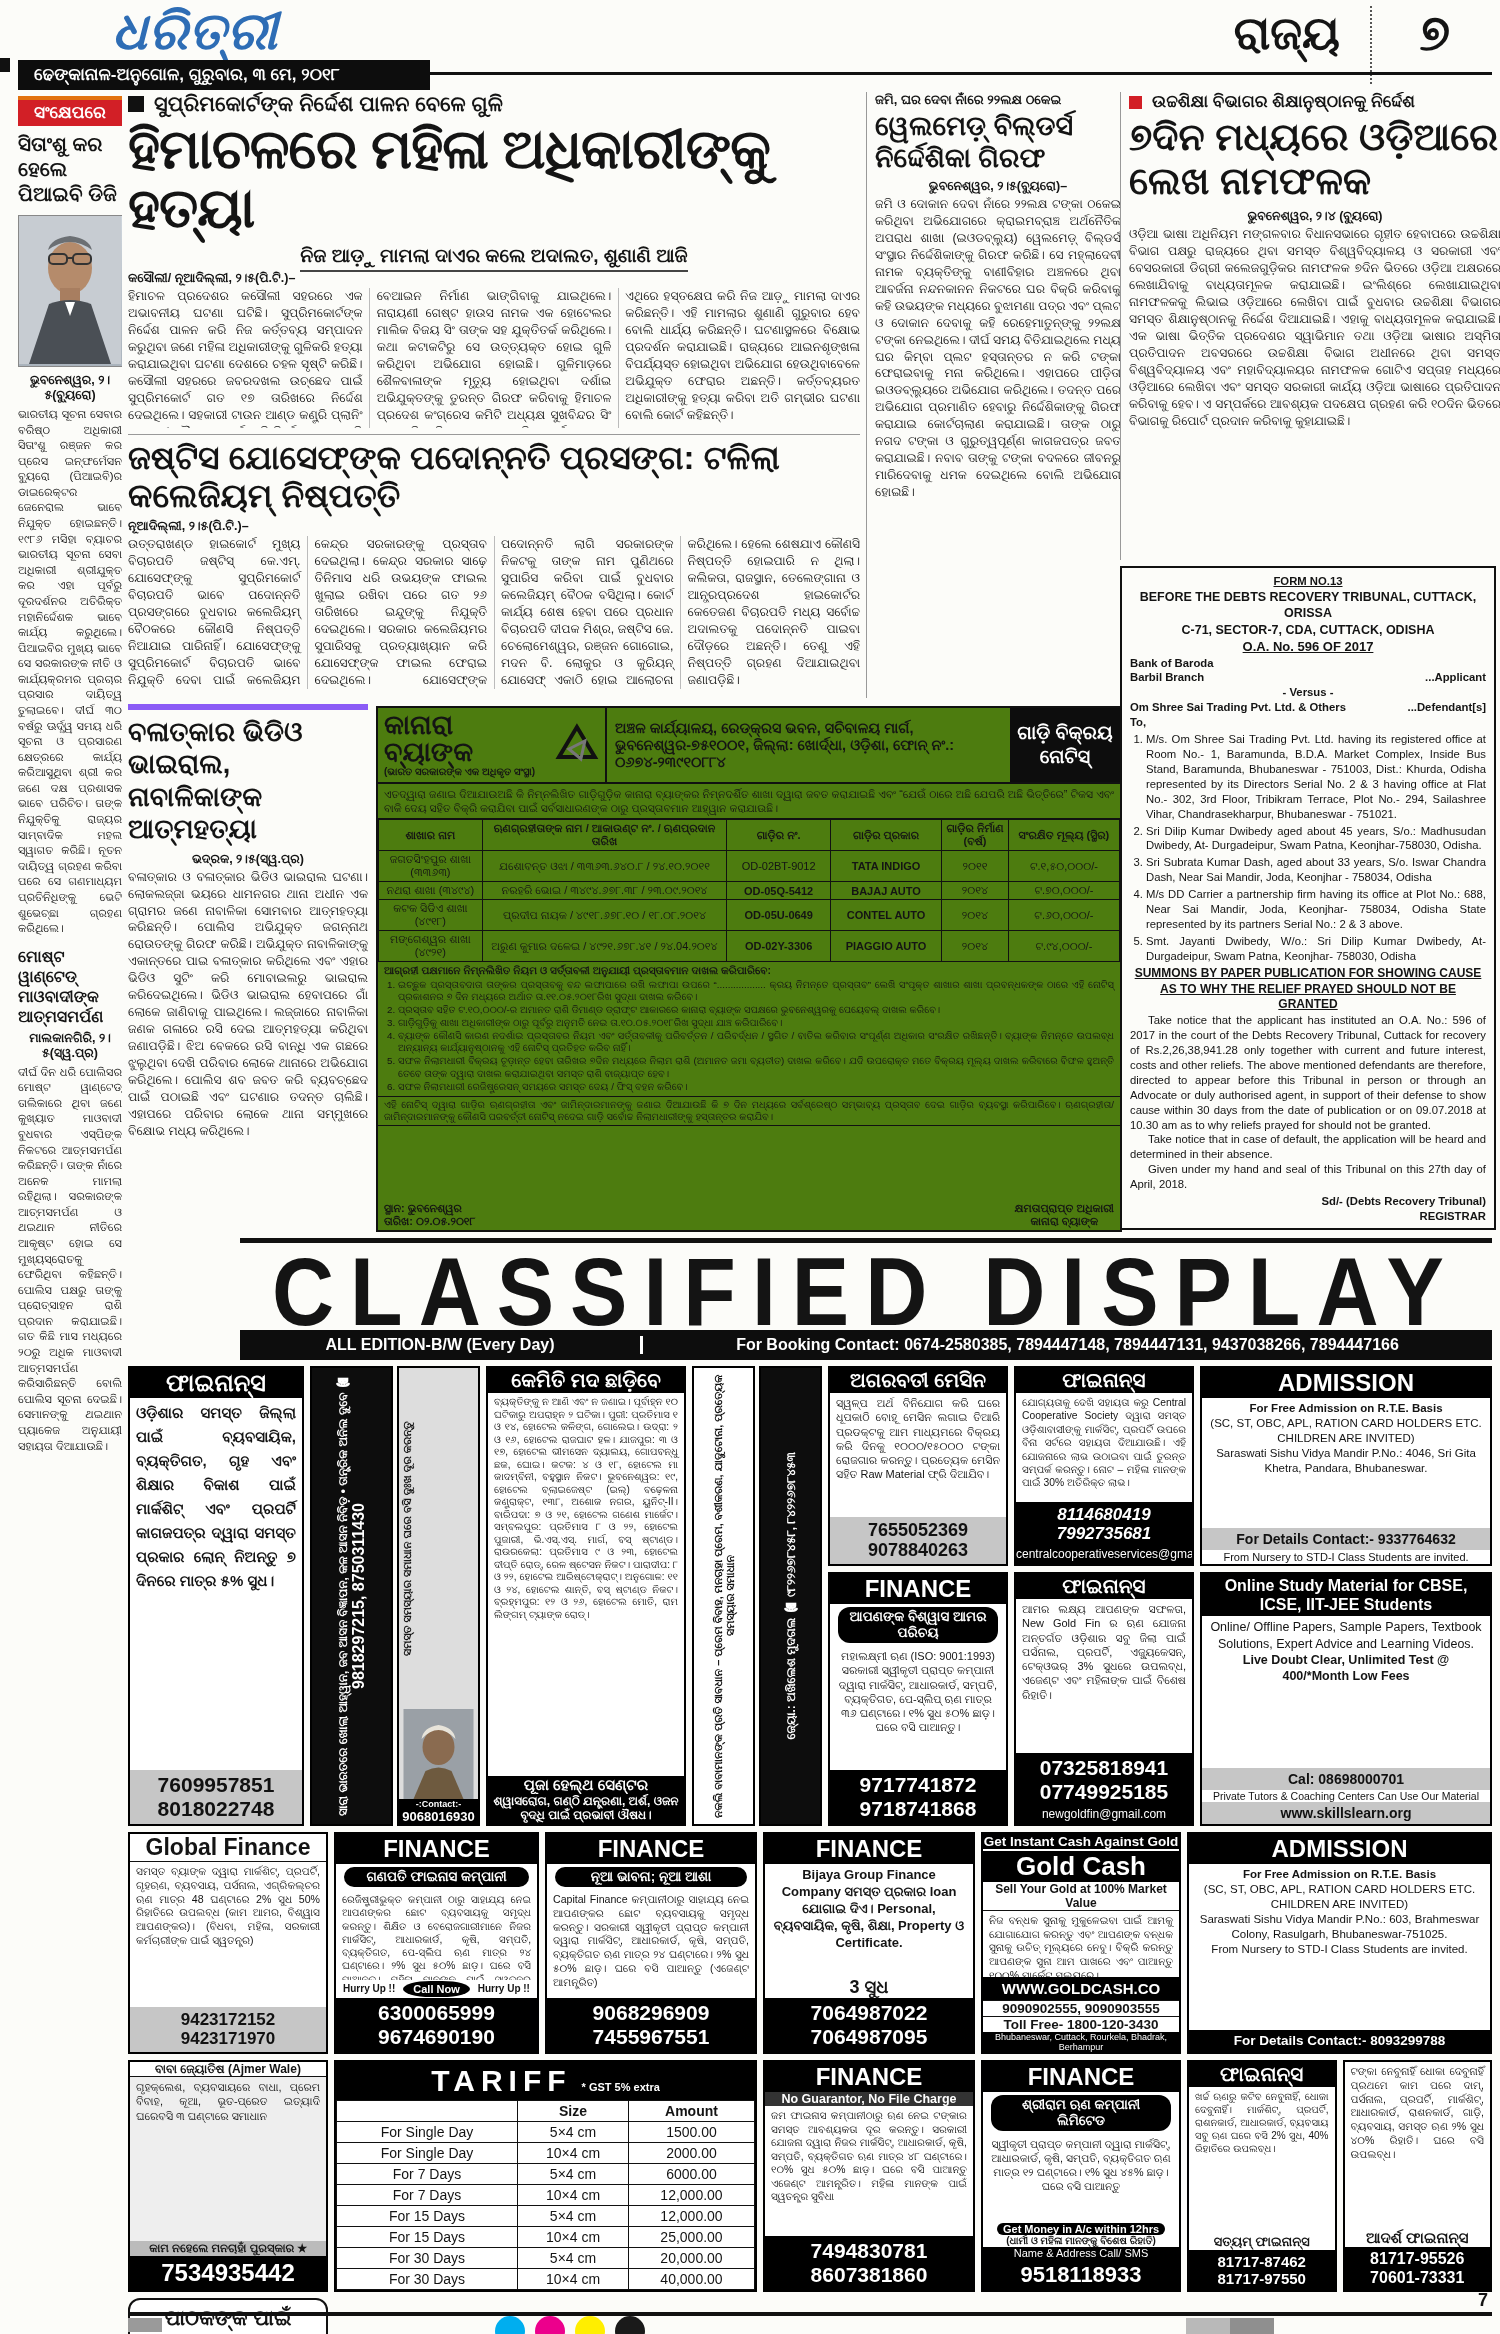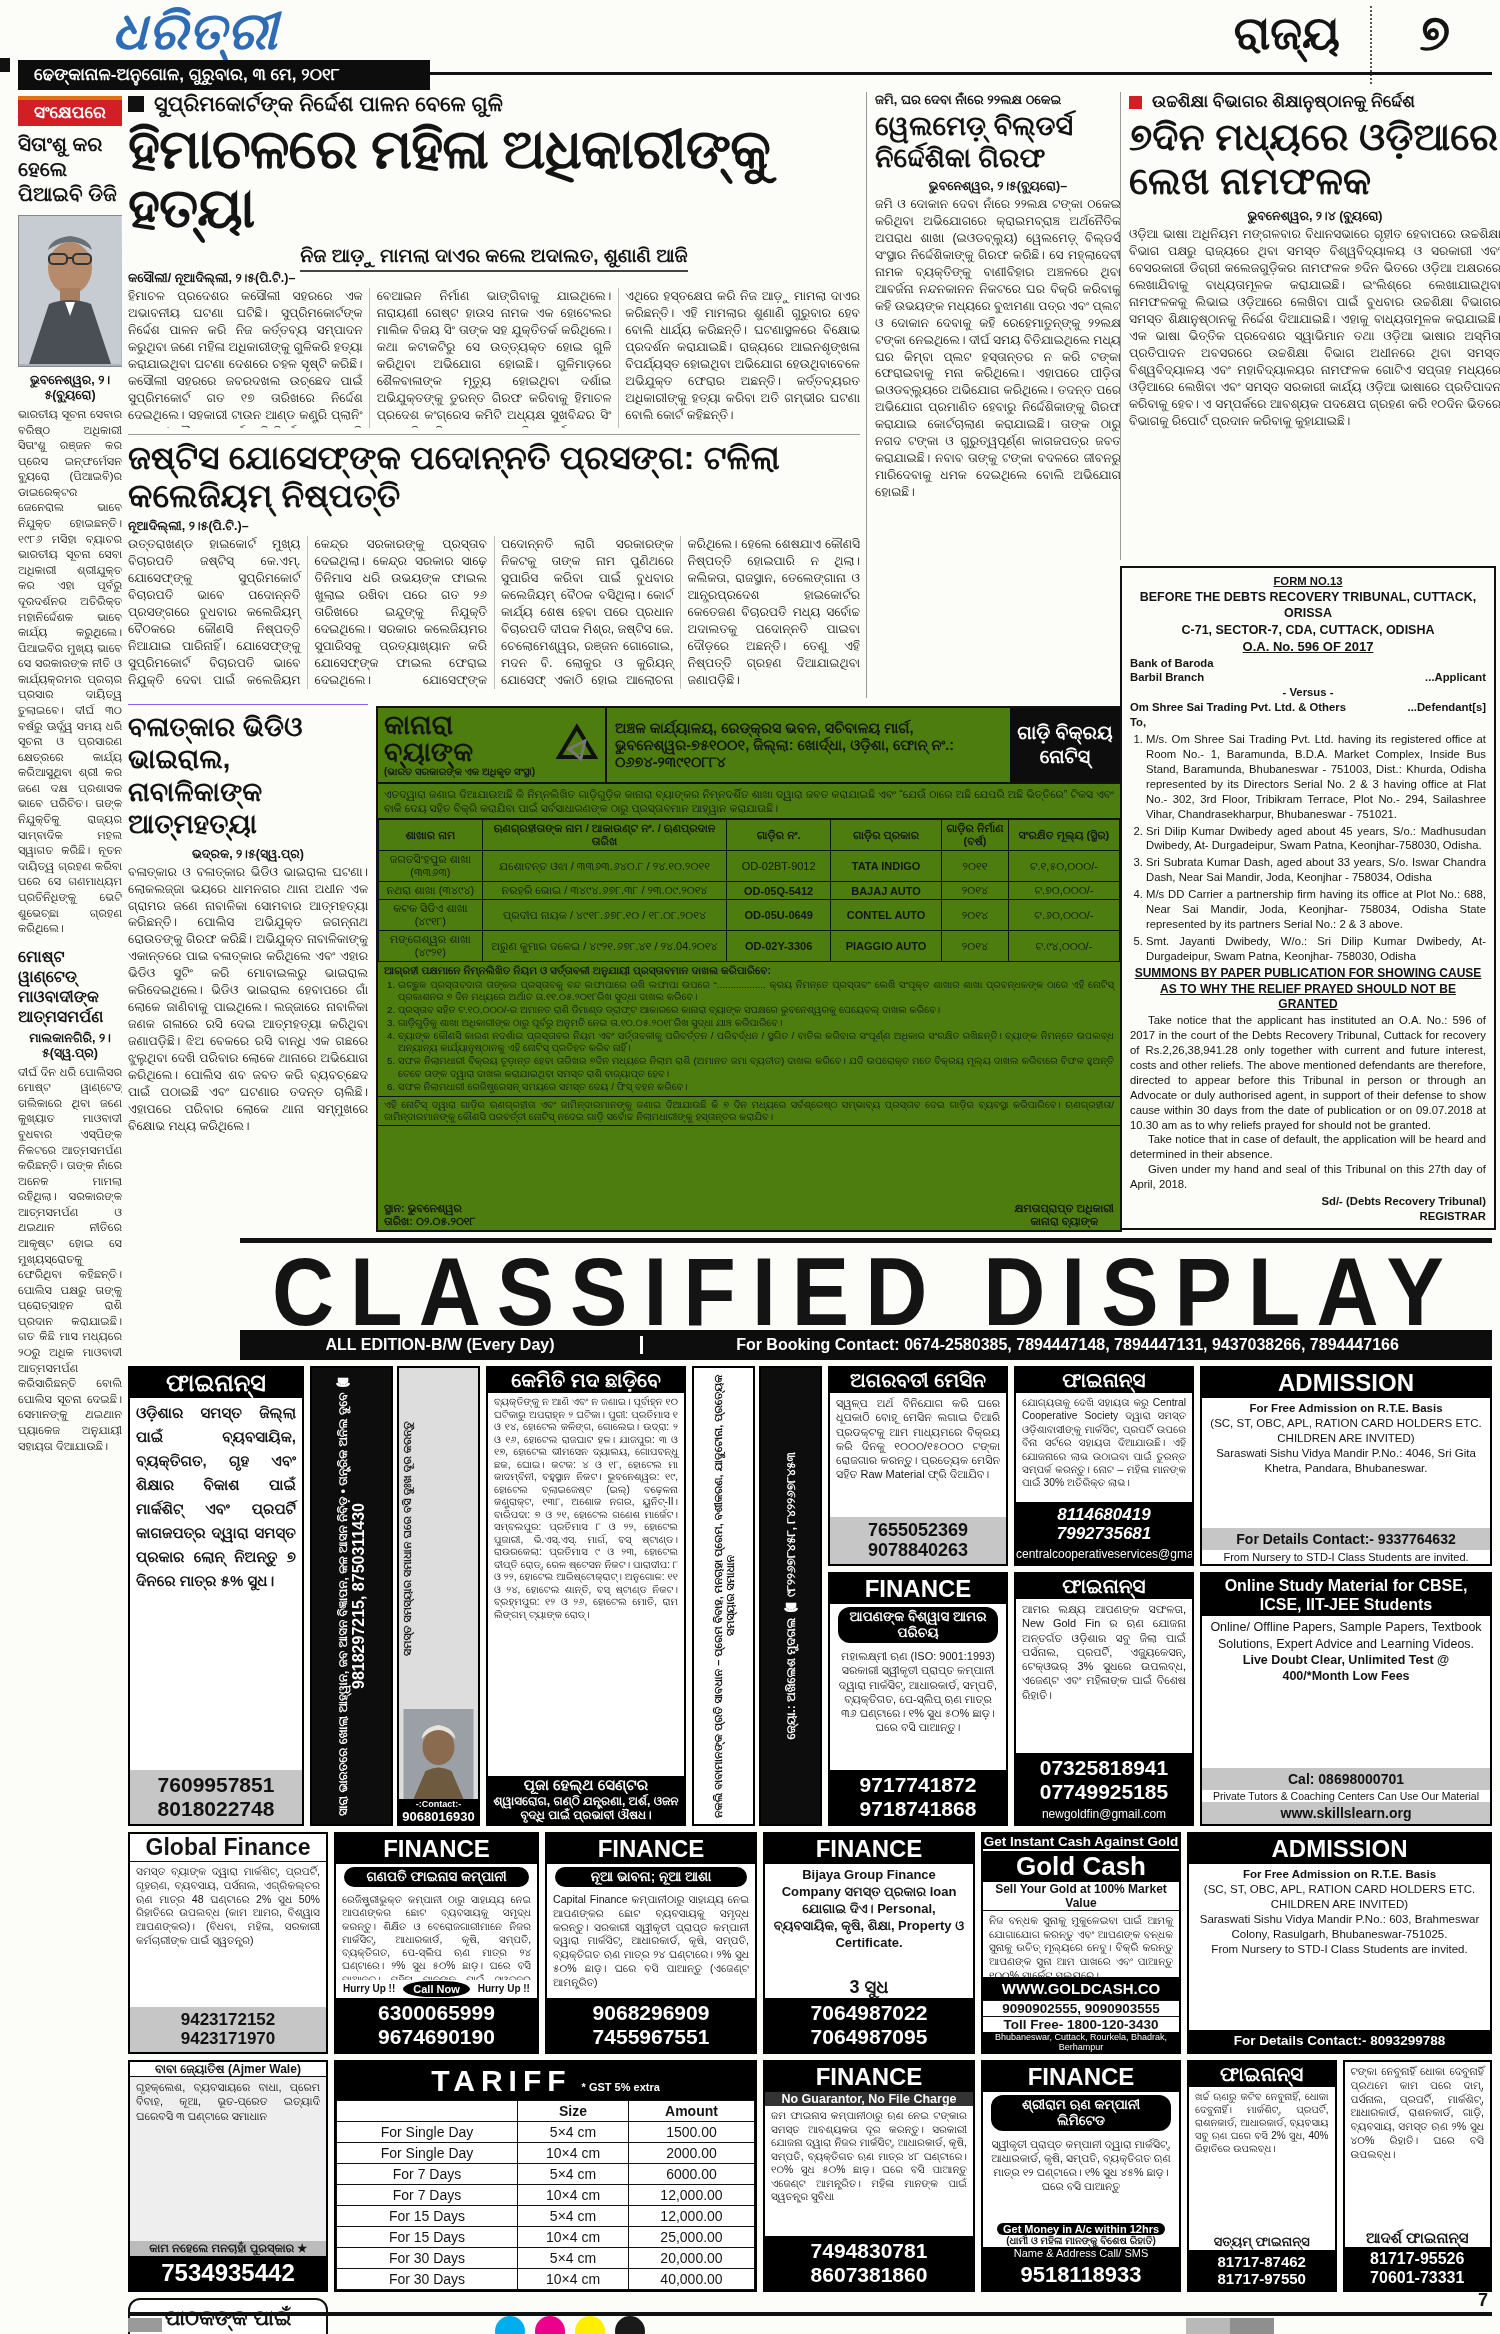--- a/index.html
+++ b/index.html
@@ -133,21 +133,21 @@
     <div class="dateline" style="text-align:left;">କସୌଲୀ/ ନୂଆଦିଲ୍ଲୀ, ୨।୫(ପି.ଟି.)–</div>
     <div class="body-txt cols3" style="margin-top:2px;">ହିମାଚଳ ପ୍ରଦେଶର କସୌଲୀ ସହରରେ ଏକ ଅଭାବନୀୟ ଘଟଣା ଘଟିଛି। ସୁପ୍ରିମକୋର୍ଟଙ୍କ ନିର୍ଦ୍ଦେଶ ପାଳନ କରି ନିଜ କର୍ତ୍ତବ୍ୟ ସମ୍ପାଦନ କରୁଥିବା ଜଣେ ମହିଳା ଅଧିକାରୀଙ୍କୁ ଗୁଳିକରି ହତ୍ୟା କରାଯାଇଥିବା ଘଟଣା ଦେଶରେ ଚହଳ ସୃଷ୍ଟି କରିଛି। କସୌଲୀ ସହରରେ ଜବରଦଖଲ ଉଚ୍ଛେଦ ପାଇଁ ସୁପ୍ରିମକୋର୍ଟ ଗତ ୧୭ ତାରିଖରେ ନିର୍ଦ୍ଦେଶ ଦେଇଥିଲେ। ସହକାରୀ ଟାଉନ ଆଣ୍ଡ କଣ୍ଟ୍ରି ପ୍ଲାନିଂ ଅଧିକାରୀ ଶୈଳବାଳା ଶର୍ମା ଏହି ନିର୍ଦ୍ଦେଶ ପାଳନ କରି ବେଆଇନ ନିର୍ମାଣ ଭାଙ୍ଗିବାକୁ ଯାଇଥିଲେ। ନାରାୟଣୀ ଗେଷ୍ଟ ହାଉସ ନାମକ ଏକ ହୋଟେଲର ମାଲିକ ବିଜୟ ସିଂ ତାଙ୍କ ସହ ଯୁକ୍ତିତର୍କ କରିଥିଲେ। କଥା କଟାକଟିରୁ ସେ ଉତ୍ତ୍ୟକ୍ତ ହୋଇ ଗୁଳି କରିଥିବା ଅଭିଯୋଗ ହୋଇଛି। ଗୁଳିମାଡ଼ରେ ଶୈଳବାଳାଙ୍କ ମୃତ୍ୟୁ ହୋଇଥିବା ଦର୍ଶାଇ ଅଭିଯୁକ୍ତଙ୍କୁ ତୁରନ୍ତ ଗିରଫ କରିବାକୁ ହିମାଚଳ ପ୍ରଦେଶ କଂଗ୍ରେସ କମିଟି ଅଧ୍ୟକ୍ଷ ସୁଖବିନ୍ଦର ସିଂ ସୁଖୁ କହିଛନ୍ତି। ସେପଟେ ସୁପ୍ରିମକୋର୍ଟ ବୁଧବାର ଏଥିରେ ହସ୍ତକ୍ଷେପ କରି ନିଜ ଆଡ଼ୁ ମାମଲା ଦାଏର କରିଛନ୍ତି। ଏହି ମାମଲାର ଶୁଣାଣି ଗୁରୁବାର ହେବ ବୋଲି ଧାର୍ଯ୍ୟ କରିଛନ୍ତି। ଘଟଣାସ୍ଥଳରେ ବିକ୍ଷୋଭ ପ୍ରଦର୍ଶନ କରାଯାଇଛି। ରାଜ୍ୟରେ ଆଇନଶୃଙ୍ଖଳା ବିପର୍ଯ୍ୟସ୍ତ ହୋଇଥିବା ଅଭିଯୋଗ ହେଉଥିବାବେଳେ ଅଭିଯୁକ୍ତ ଫେରାର ଅଛନ୍ତି। କର୍ତ୍ତବ୍ୟରତ ଅଧିକାରୀଙ୍କୁ ହତ୍ୟା କରିବା ଅତି ଗମ୍ଭୀର ଘଟଣା ବୋଲି କୋର୍ଟ କହିଛନ୍ତି।</div>
   </div>
 
   <div class="abs" style="left:128px;top:434px;width:732px;height:264px;overflow:hidden;border-top:1px solid #999;padding-top:4px;">
     <div class="hl-lg">ଜଷ୍ଟିସ ଯୋସେଫ୍‌ଙ୍କ ପଦୋନ୍ନତି ପ୍ରସଙ୍ଗ: ଟଳିଲା କଲେଜିୟମ୍ ନିଷ୍ପତ୍ତି</div>
     <div class="dateline" style="text-align:left;margin-top:4px;">ନୂଆଦିଲ୍ଲୀ, ୨।୫(ପି.ଟି.)–</div>
     <div class="body-txt cols4" style="margin-top:2px;">ଉତ୍ତରାଖଣ୍ଡ ହାଇକୋର୍ଟ ମୁଖ୍ୟ ବିଚାରପତି ଜଷ୍ଟିସ୍ କେ.ଏମ୍. ଯୋସେଫ୍‌ଙ୍କୁ ସୁପ୍ରିମକୋର୍ଟ ବିଚାରପତି ଭାବେ ପଦୋନ୍ନତି ପ୍ରସଙ୍ଗରେ ବୁଧବାର କଲେଜିୟମ୍ ବୈଠକରେ କୌଣସି ନିଷ୍ପତ୍ତି ନିଆଯାଇ ପାରିନାହିଁ। ଯୋସେଫ୍‌ଙ୍କୁ ସୁପ୍ରିମକୋର୍ଟ ବିଚାରପତି ଭାବେ ନିଯୁକ୍ତି ଦେବା ପାଇଁ କଲେଜିୟମ କେନ୍ଦ୍ର ସରକାରଙ୍କୁ ପ୍ରସ୍ତାବ ଦେଇଥିଲା। କେନ୍ଦ୍ର ସରକାର ସାଢ଼େ ତିନିମାସ ଧରି ଉଭୟଙ୍କ ଫାଇଲ ଖୁଲାଇ ରଖିବା ପରେ ଗତ ୨୬ ତାରିଖରେ ଇନ୍ଦୁଙ୍କୁ ନିଯୁକ୍ତି ଦେଇଥିଲେ। ସରକାର କଲେଜିୟମର ସୁପାରିସକୁ ପ୍ରତ୍ୟାଖ୍ୟାନ କରି ଯୋସେଫ୍‌ଙ୍କ ଫାଇଲ ଫେରାଇ ଦେଇଥିଲେ। ଯୋସେଫ୍‌ଙ୍କ ପଦୋନ୍ନତି ଲାଗି ସରକାରଙ୍କ ନିକଟକୁ ତାଙ୍କ ନାମ ପୁଣିଥରେ ସୁପାରିସ କରିବା ପାଇଁ ବୁଧବାର କଲେଜିୟମ୍ ବୈଠକ ବସିଥିଲା। କୋର୍ଟ କାର୍ଯ୍ୟ ଶେଷ ହେବା ପରେ ପ୍ରଧାନ ବିଚାରପତି ଦୀପକ ମିଶ୍ର, ଜଷ୍ଟିସ ଜେ. ଚେଲୋମେଶ୍ୱର, ରଞ୍ଜନ ଗୋଗୋଇ, ମଦନ ବି. ଲୋକୁର ଓ କୁରିୟନ୍ ଯୋସେଫ୍ ଏକାଠି ହୋଇ ଆଲୋଚନା କରିଥିଲେ। ହେଲେ ଶେଷଯାଏ କୌଣସି ନିଷ୍ପତ୍ତି ହୋଇପାରି ନ ଥିଲା। କଲିକତା, ରାଜସ୍ଥାନ, ତେଲେଙ୍ଗାନା ଓ ଆନ୍ଧ୍ରପ୍ରଦେଶ ହାଇକୋର୍ଟର କେତେଜଣ ବିଚାରପତି ମଧ୍ୟ ସର୍ବୋଚ୍ଚ ଅଦାଲତକୁ ପଦୋନ୍ନତି ପାଇବା ଦୌଡ଼ରେ ଅଛନ୍ତି। ତେଣୁ ଏହି ନିଷ୍ପତ୍ତି ଗ୍ରହଣ ଦିଆଯାଇଥିବା ଜଣାପଡ଼ିଛି।</div>
   </div>
 
-  <div class="abs" style="left:128px;top:704px;width:240px;height:524px;overflow:hidden;border-top:1px solid #8b5cf6;padding-top:6px;">
+  <div class="abs" style="left:128px;top:704px;width:240px;height:524px;overflow:hidden;border-top:6px solid #8b5cf6;padding-top:6px;">
     <div class="hl-md">ବଳାତ୍କାର ଭିଡିଓ ଭାଇରାଲ, ନାବାଳିକାଙ୍କ ଆତ୍ମହତ୍ୟା</div>
     <div class="dateline" style="margin:6px 0 2px;">ଭଦ୍ରକ, ୨।୫(ସ୍ୱ.ପ୍ର)</div>
     <div class="body-txt">ବଳାତ୍କାର ଓ ବଳାତ୍କାର ଭିଡିଓ ଭାଇରାଲ ଘଟଣା। ଲୋକଲଜ୍ଜା ଭୟରେ ଧାମନଗର ଥାନା ଅଧୀନ ଏକ ଗ୍ରାମର ଜଣେ ନାବାଳିକା ସୋମବାର ଆତ୍ମହତ୍ୟା କରିଛନ୍ତି। ପୋଲିସ ଅଭିଯୁକ୍ତ ଜଗନ୍ନାଥ ରୋଉତଙ୍କୁ ଗିରଫ କରିଛି। ଅଭିଯୁକ୍ତ ନାବାଳିକାଙ୍କୁ ଏକାନ୍ତରେ ପାଇ ବଳାତ୍କାର କରିଥିଲେ ଏବଂ ଏହାର ଭିଡିଓ ସୁଟିଂ କରି ମୋବାଇଲରୁ ଭାଇରାଲ କରିଦେଇଥିଲେ। ଭିଡିଓ ଭାଇରାଲ ହେବାପରେ ଗାଁ ଲୋକେ ଜାଣିବାକୁ ପାଇଥିଲେ। ଲଜ୍ଜାରେ ନାବାଳିକା ଜଣକ ଗଳାରେ ରସି ଦେଇ ଆତ୍ମହତ୍ୟା କରିଥିବା ଜଣାପଡ଼ିଛି। ଝିଅ ବେକରେ ରସି ବାନ୍ଧି ଏକ ଗଛରେ ଝୁଲୁଥିବା ଦେଖି ପରିବାର ଲୋକେ ଥାନାରେ ଅଭିଯୋଗ କରିଥିଲେ। ପୋଲିସ ଶବ ଜବତ କରି ବ୍ୟବଚ୍ଛେଦ ପାଇଁ ପଠାଇଛି ଏବଂ ଘଟଣାର ତଦନ୍ତ ଚାଲିଛି। ଏହାପରେ ପରିବାର ଲୋକେ ଥାନା ସମ୍ମୁଖରେ ବିକ୍ଷୋଭ ମଧ୍ୟ କରିଥିଲେ।</div>
   </div>
 
   <div class="abs canara" style="left:376px;top:706px;width:742px;height:522px;">
     <div class="canara-head">
       <div style="flex:0 0 215px;padding:4px 6px;border-right:2px solid #111;display:flex;flex-direction:column;justify-content:center;">
         <div style="display:flex;align-items:center;gap:6px;">
           <div>

